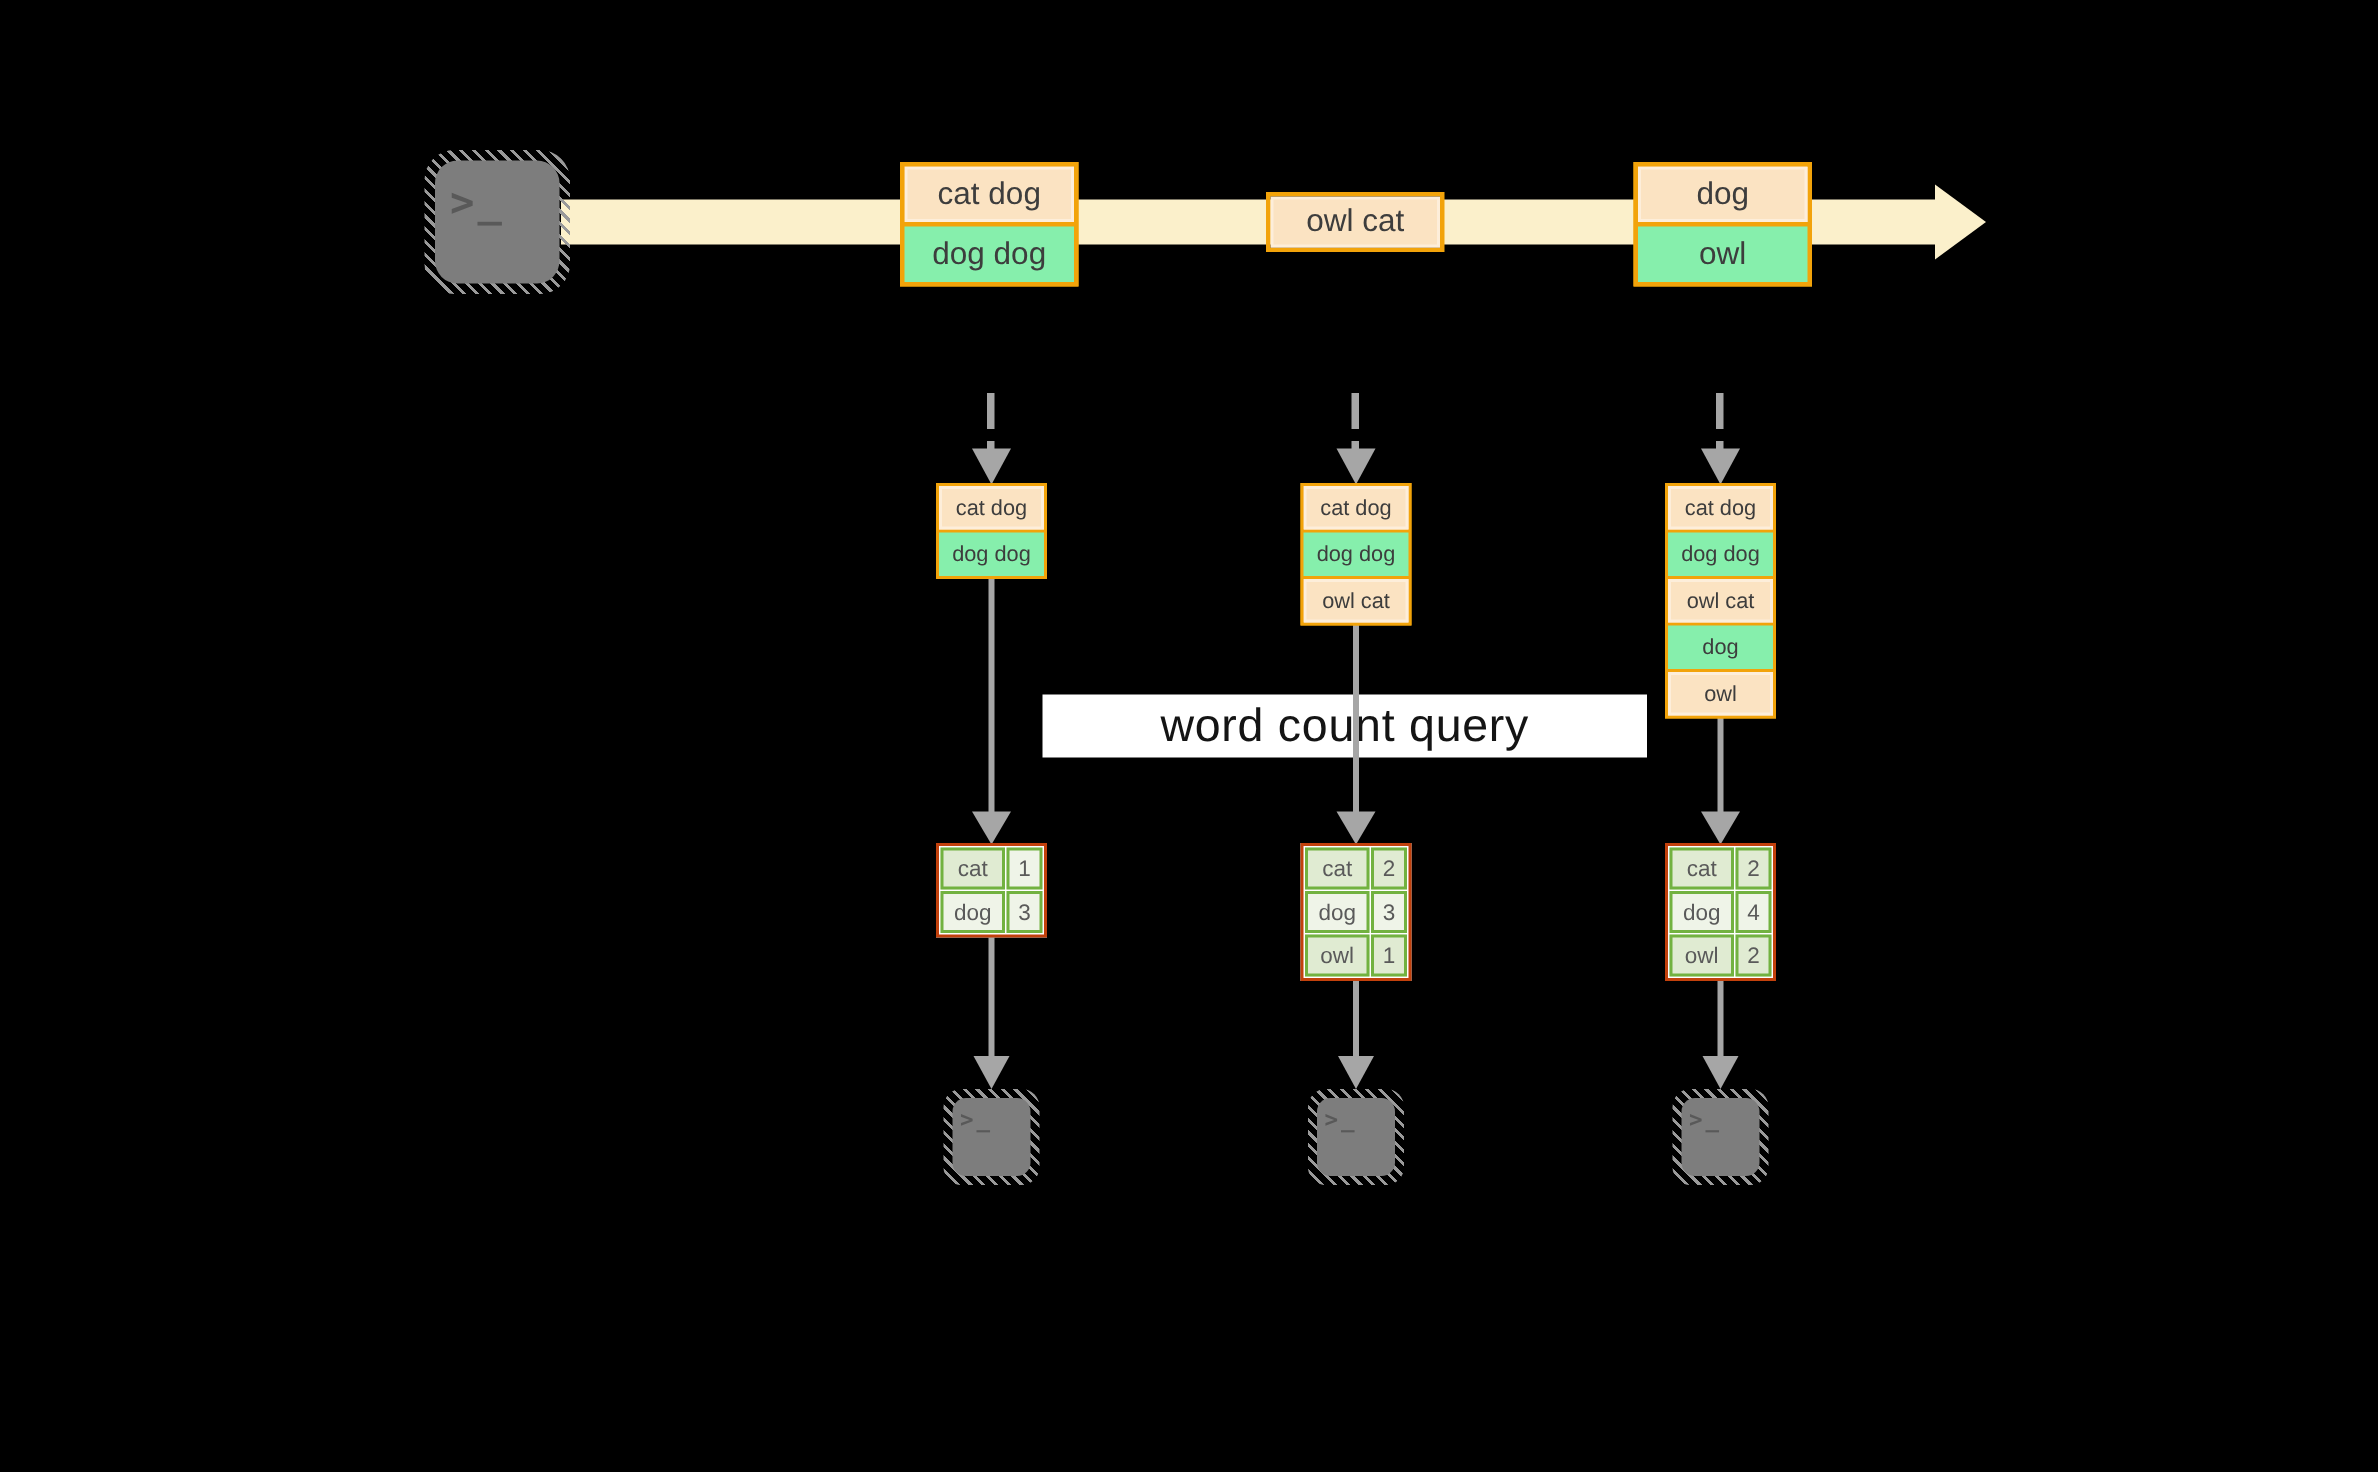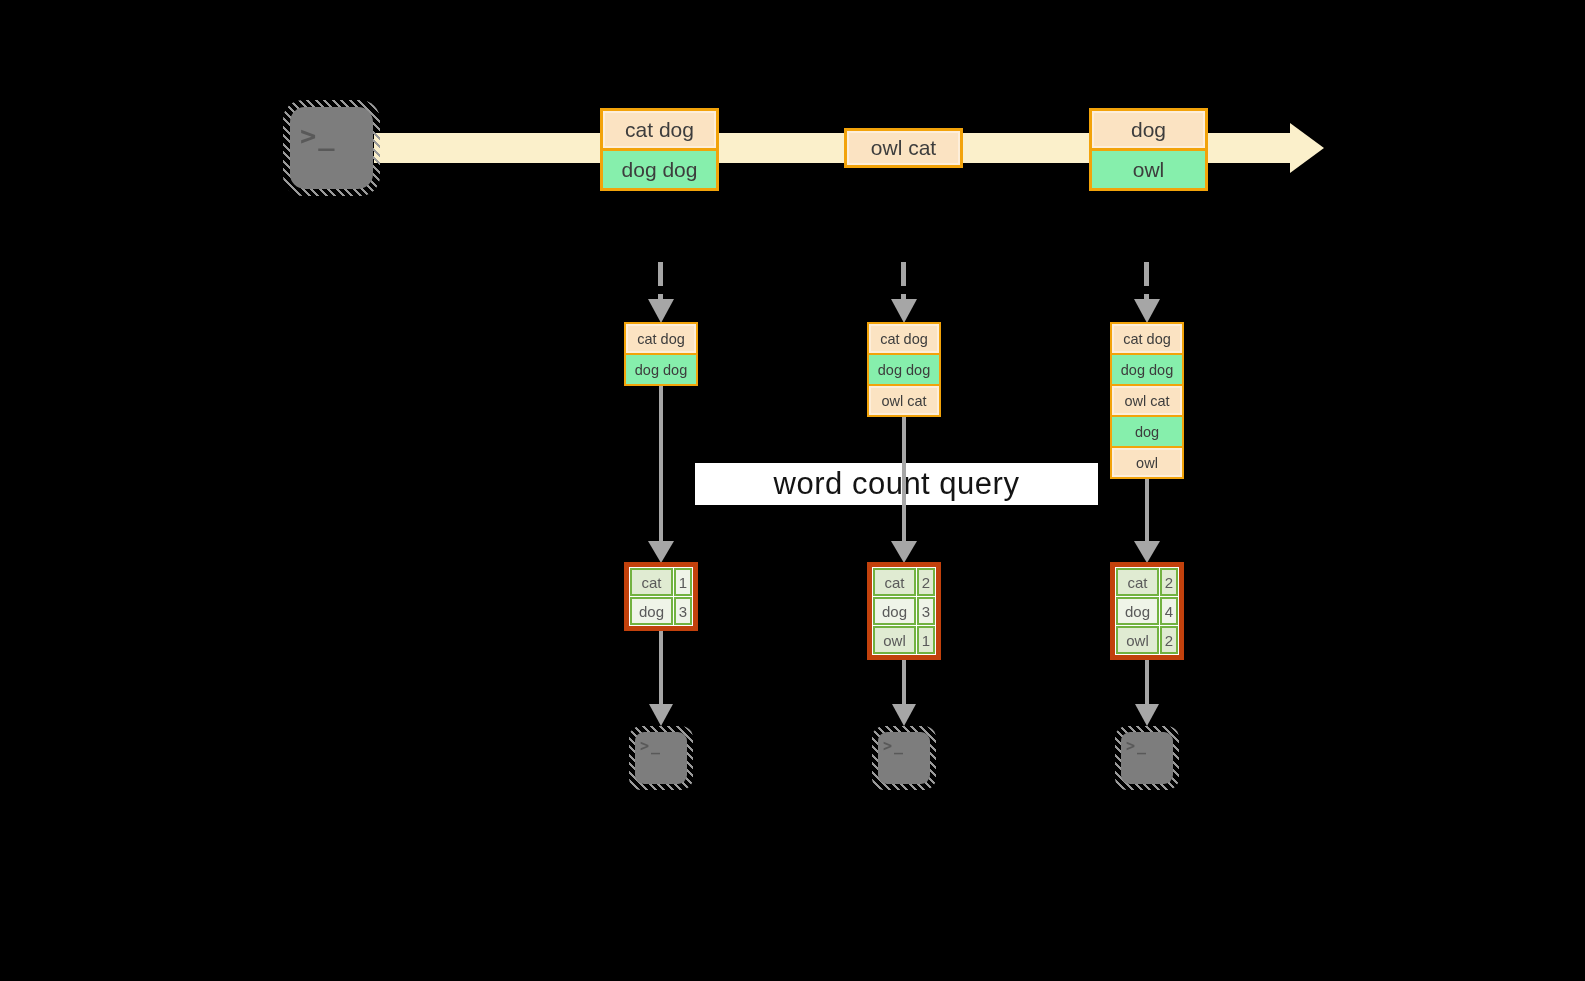--- a/index.html
+++ b/index.html
@@ -49,21 +49,21 @@
   .vline{width:4px;background:#A6A6A6;z-index:5;}
   .tri-mid{border-top:22px solid #A6A6A6;border-left:13px solid transparent;border-right:13px solid transparent;}
   .tri-out{border-top:22px solid #A6A6A6;border-left:12px solid transparent;border-right:12px solid transparent;}
 
   
   .banner{left:695px;top:463px;width:403px;height:42px;background:#ffffff;z-index:3;
     display:flex;align-items:center;justify-content:center;
     font-size:31px;font-weight:300;color:#141414;letter-spacing:0.5px;}
 
   
-  .gtable{z-index:6;width:74px;top:562px;border:5px solid #c2410c;background:#ffffff;
+  .gtable{z-index:6;width:74px;top:562px;border:2px solid #c2410c;background:#ffffff;
     box-sizing:border-box;padding:1px;display:flex;flex-direction:column;gap:1px;}
   .g-row{display:flex;gap:1px;}
   .g-cell{border:2px solid #72B240;box-sizing:border-box;height:28px;
     display:flex;align-items:center;justify-content:center;font-size:15px;color:#5a5a5a;}
   .g-word{width:43px;}
   .g-count{flex:1;}
   .g-dark{background:#E0EBD2;}
   .g-light{background:#EFF4E8;}
 </style>
 </head>

